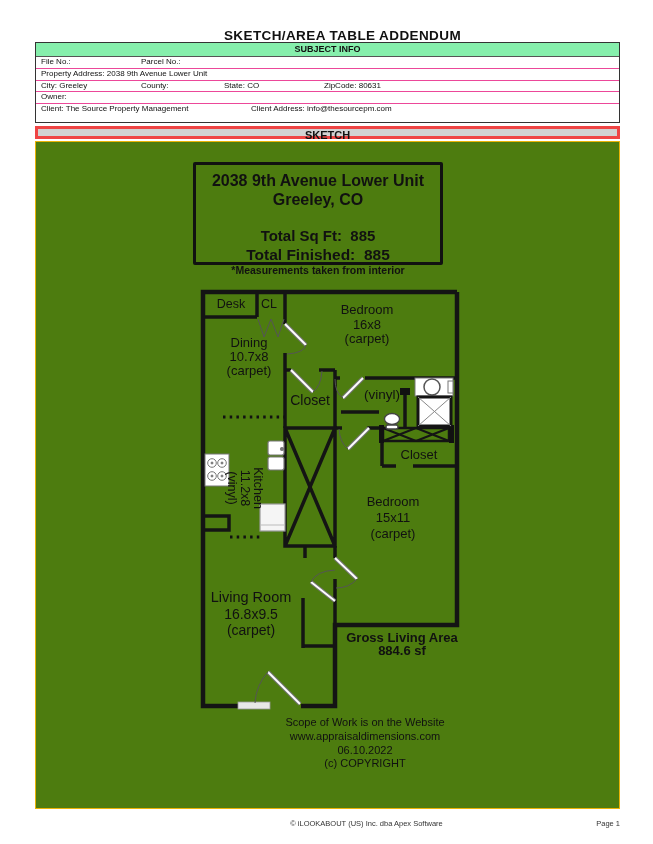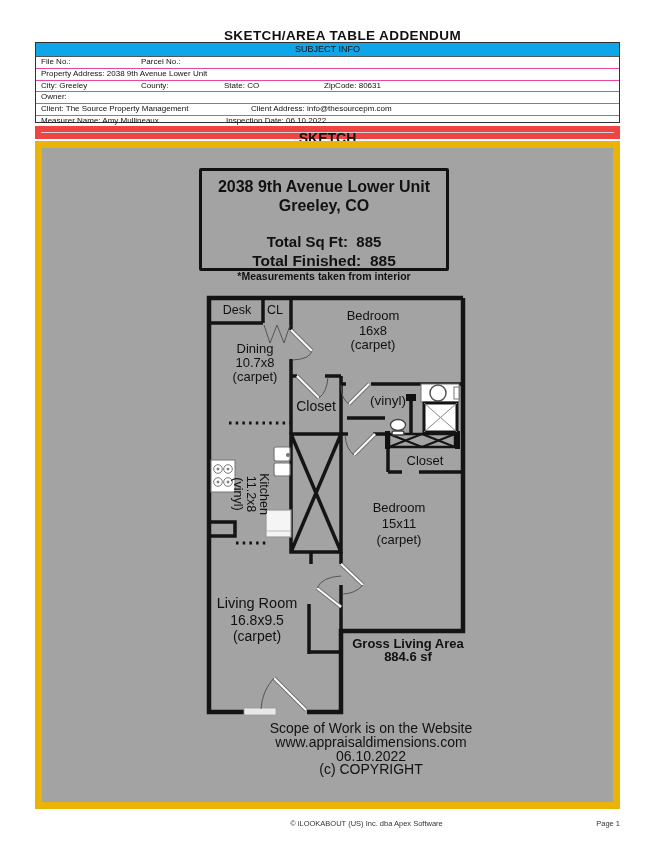--- a/index.html
+++ b/index.html
@@ -3,51 +3,51 @@
 <meta charset="utf-8">
 <style>
   html,body{margin:0;padding:0;background:#fff;}
   .page{position:relative;width:653px;height:844px;background:#fff;
         font-family:"Liberation Sans",sans-serif;color:#111;overflow:hidden;}
   .doc-title{position:absolute;top:12px;left:0;width:100%;text-align:center;
         font-size:13.5px;font-weight:bold;letter-spacing:.4px;margin:16px;}
   
   .si-box{position:absolute;left:35px;top:42px;width:585px;height:81px;
         border:1.5px solid #333;box-sizing:border-box;background:#fff;}
-  .si-header{height:13px;line-height:13px;text-align:center;font-weight:normal;
-        font-size:9px;background:#0ea5e9;border-bottom:1px solid #555;}
+  .si-header{height:13px;line-height:13px;text-align:center;font-weight:bold;
+        font-size:9px;background:#86efac;border-bottom:1px solid #555;}
   .si-row{position:relative;height:10.8px;border-bottom:1px solid #ec4899;font-size:8px;line-height:10.8px;}
   .si-row:last-child{border-bottom:none;}
   .si-row span{position:absolute;top:0;white-space:nowrap;}
   
   .sk-bar{position:absolute;left:35px;top:126px;width:585px;height:13px;line-height:13px;
-        background:#d2d2d2;border:6px solid #ef4444;box-sizing:border-box;
-        text-align:center;font-weight:bold;font-size:14px;}
+        background:#d2d2d2;border:3px solid #ef4444;box-sizing:border-box;
+        text-align:center;font-weight:bold;font-size:11px;}
   .sk-box{position:absolute;left:35px;top:141px;width:585px;height:668px;
-        border:7px solid #eab308;box-sizing:border-box;background:#a3a3a3;}
+        border:1px solid #eab308;box-sizing:border-box;background:#4d7c0f;}
   
   .title-box{position:absolute;left:157px;top:20px;width:250px;height:103px;
         border:3px solid #111;border-radius:2px;box-sizing:border-box;text-align:center;}
   .title-box div{white-space:pre-wrap;font-weight:bold;}
   .tb1{font-size:16px;margin-top:6px;line-height:19px;}
   .tb2{font-size:16px;line-height:19px;}
   .tb3{font-size:15px;margin-top:17px;line-height:19px;}
   .tb4{font-size:15.5px;line-height:19px;}
   .tb5{font-size:10.5px;line-height:13px;}
   
   .plan{position:absolute;left:160px;top:142px;}
   .plan text{fill:#111;font-family:"Liberation Sans",sans-serif;}
   .wall{stroke:#141414;fill:none;}
   .fix{stroke:#777;fill:#fff;}
   .arc{stroke:#555;stroke-width:1;fill:none;}
   .leaf-u{stroke:#777;stroke-width:4;}
   .leaf-o{stroke:#fff;stroke-width:1.8;}
   
   .notes{position:absolute;left:209px;top:574px;width:240px;text-align:center;
-        font-size:14px;line-height:13.8px;}
+        font-size:11px;line-height:13.8px;}
   
   .footer-copy{position:absolute;left:0;top:819px;width:100%;text-align:center;
         font-size:7.5px;color:#333;padding-left:40px;}
   .footer-page{position:absolute;right:33px;top:819px;font-size:7.5px;color:#333;}
 </style>
 </head>
 <body>
 
 <div class="page">
 
@@ -67,24 +67,20 @@
       <span style="left:105px">County:</span>
       <span style="left:188px">State: CO</span>
       <span style="left:288px">ZipCode: 80631</span>
     </div>
     <div class="si-row">
       <span style="left:5px">Owner:</span>
     </div>
     <div class="si-row">
       <span style="left:5px">Client: The Source Property Management</span>
       <span style="left:215px">Client Address: info@thesourcepm.com</span>
-    </div>
-    <div class="si-row">
-      <span style="left:5px">Measurer Name: Amy Mullineaux</span>
-      <span style="left:190px">Inspection Date: 06.10.2022</span>
     </div>
   </div>
 
   <div class="sk-bar">SKETCH</div>
 
   <div class="sk-box">
 
     <div class="title-box">
       <div class="tb1">2038 9th Avenue Lower Unit</div>
       <div class="tb2">Greeley, CO</div>

